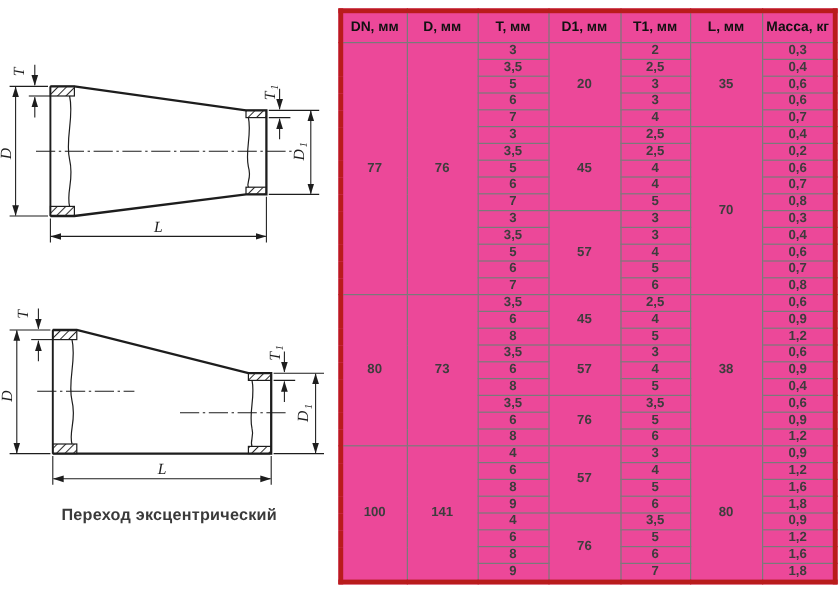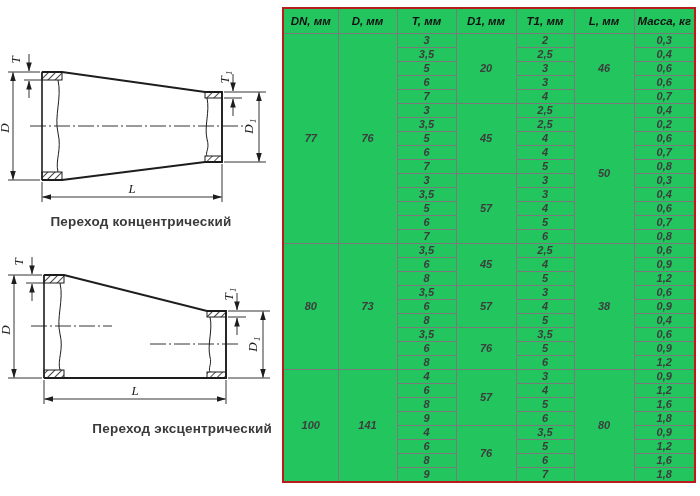--- a/index.html
+++ b/index.html
@@ -8,28 +8,28 @@
     font-family:"Liberation Sans",sans-serif;overflow:hidden;
   }
   
   .drawpane{position:absolute;left:0;top:0;width:282px;height:496px;}
   .drawpane svg{position:absolute;left:0;top:0;}
   .caption{
     position:absolute;left:10px;width:262px;text-align:center;
     font-size:13.5px;font-weight:600;color:#3a3a3a;letter-spacing:.2px;
   }
   .caption1{top:214px;}
-  .caption2{top:421px;text-align:right;}
+  .caption2{top:421px;}
   .dim-label{font-family:"Liberation Serif",serif;font-style:italic;font-size:13px;fill:#1d1d1d;}
   .dim-sub{font-size:9px;}
   
   .tablepane{position:absolute;left:282px;top:7px;}
   table.spec{
     border-collapse:collapse;table-layout:fixed;width:412px;
-    border:2px solid #b91c1c;background:#22c55e;font-style:italic;
+    border:4px solid #b91c1c;background:#ec4899;
   }
   table.spec th,table.spec td{
     border:1px solid #7a7a7a;text-align:center;vertical-align:middle;
     padding:0;overflow:hidden;white-space:nowrap;
   }
   table.spec th{
     height:24px;font-size:11.5px;font-weight:700;color:#111;
   }
   table.spec td{
     height:13px;font-size:11px;font-weight:600;color:#3d3d3d;line-height:13px;
@@ -142,21 +142,20 @@
       <text class="dim-label" text-anchor="middle">T</text>
       <text class="dim-label dim-sub" x="5" y="3">1</text>
     </g>
     <g transform="translate(257,347) rotate(-90)">
       <text class="dim-label" text-anchor="middle">D</text>
       <text class="dim-label dim-sub" x="6" y="3">1</text>
     </g>
     <text x="135" y="395" class="dim-label" text-anchor="middle">L</text>
   </svg>
 
-  <div class="caption caption1">Переход концентрический</div>
   <div class="caption caption2">Переход эксцентрический</div>
 </div>
 
 <div class="tablepane">
   <table class="spec">
     <colgroup>
       <col style="width:55px">
         <col style="width:59px">
         <col style="width:59px">
       <col style="width:60px">
@@ -175,21 +174,21 @@
           <th>Масса, кг</th>
         </tr>
       </thead>
     <tbody>
         <tr>
           <td rowspan="15">77</td>
           <td rowspan="15">76</td>
           <td>3</td>
           <td rowspan="5">20</td>
           <td>2</td>
-          <td rowspan="5">46</td>
+          <td rowspan="5">35</td>
           <td>0,3</td>
         </tr>
         <tr>
           <td>3,5</td>
           <td>2,5</td>
           <td>0,4</td>
         </tr>
         <tr>
           <td>5</td>
           <td>3</td>
@@ -202,21 +201,21 @@
         </tr>
         <tr>
           <td>7</td>
           <td>4</td>
           <td>0,7</td>
         </tr>
         <tr>
           <td>3</td>
           <td rowspan="5">45</td>
           <td>2,5</td>
-          <td rowspan="10">50</td>
+          <td rowspan="10">70</td>
           <td>0,4</td>
         </tr>
         <tr>
           <td>3,5</td>
           <td>2,5</td>
           <td>0,2</td>
         </tr>
         <tr>
           <td>5</td>
           <td>4</td>

